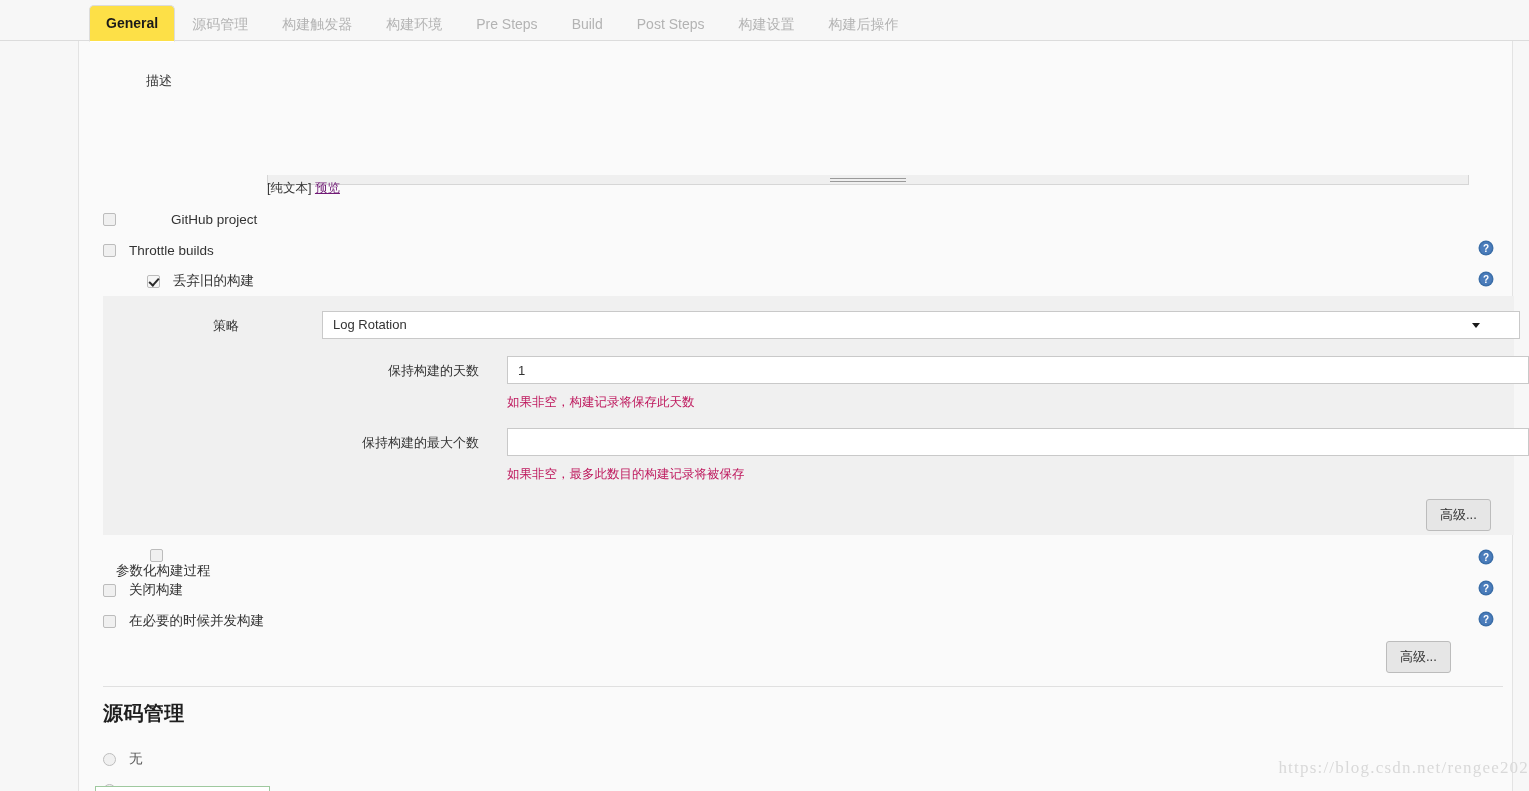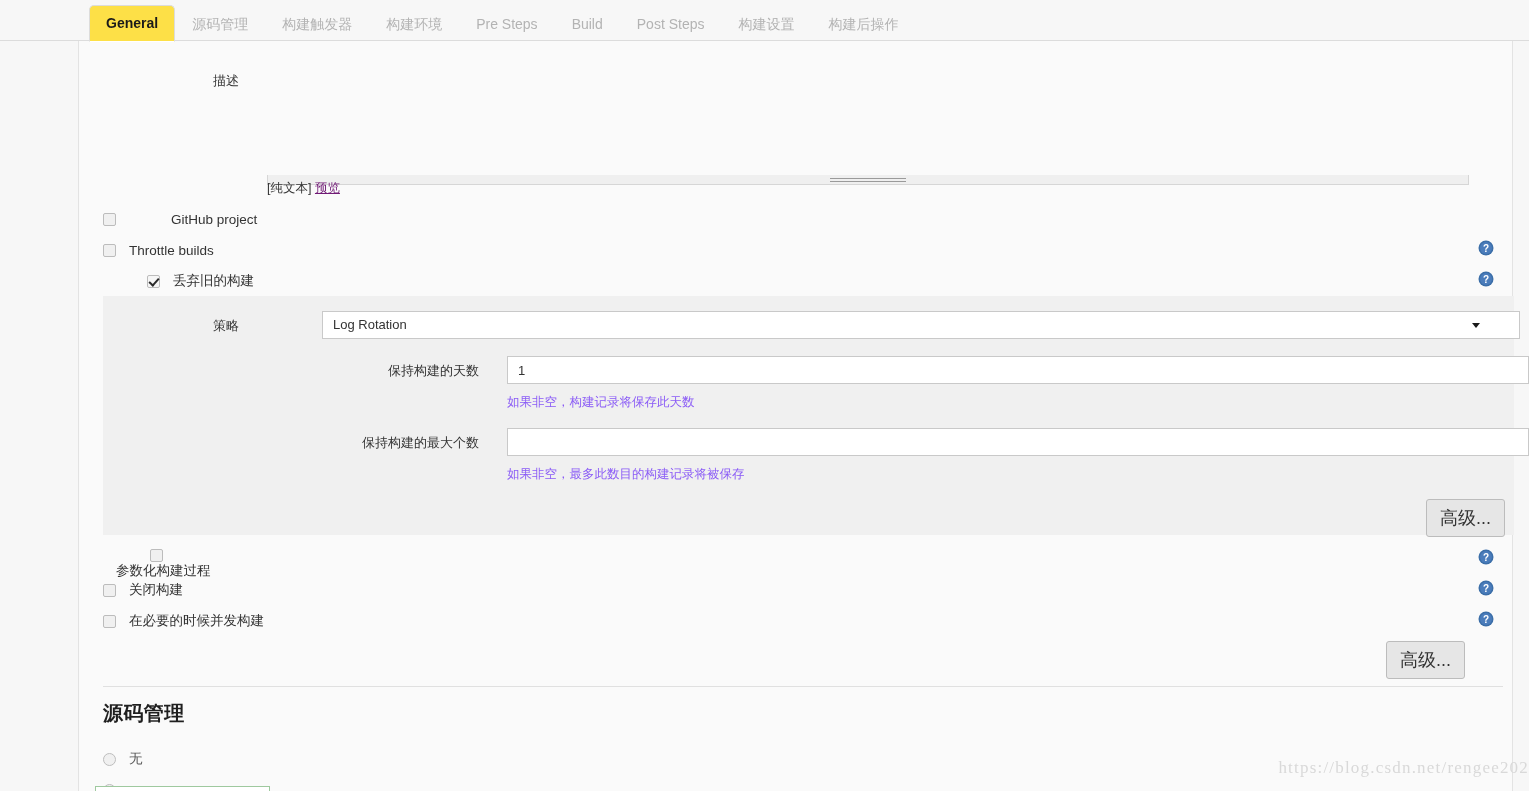--- a/index.html
+++ b/index.html
@@ -206,31 +206,31 @@
     background: #ffffff;
     font-size: 13px;
     color: #333;
     padding: 0 10px;
     font-family: "Liberation Sans", "DejaVu Sans", sans-serif;
     outline: none;
   }
   .hint {
     position: absolute;
     font-size: 12.5px;
-    color: #8b5cf6;
+    color: #be185d;
     white-space: nowrap;
   }
 
   
   .btn {
     position: absolute;
     background: #e6e6e6;
     border: 1px solid #bcbcbc;
     border-radius: 3px;
-    font-size: 18px;
+    font-size: 13px;
     color: #333;
     padding: 6px 13px;
     font-family: "Liberation Sans", "DejaVu Sans", sans-serif;
     cursor: pointer;
     white-space: nowrap;
   }
 
   .divider {
     position: absolute;
     left: 24px;
@@ -316,21 +316,21 @@
       <div class="tab">Pre Steps</div>
       <div class="tab">Build</div>
       <div class="tab">Post Steps</div>
       <div class="tab">构建设置</div>
       <div class="tab">构建后操作</div>
     </div>
   </div>
 
   <div class="content">
 
-    <div class="form-label" style="left:0px; top:31px; width:160px;">描述</div>
+    <div class="form-label" style="left:0px; top:31px; width:160px;text-align:center;">描述</div>
 
 
     <div class="resize-bar">
       <div class="resize-grip"></div>
     </div>
 
     <div class="desc-links">
       <span>[纯文本]</span>
       <a>预览</a>
     </div>

